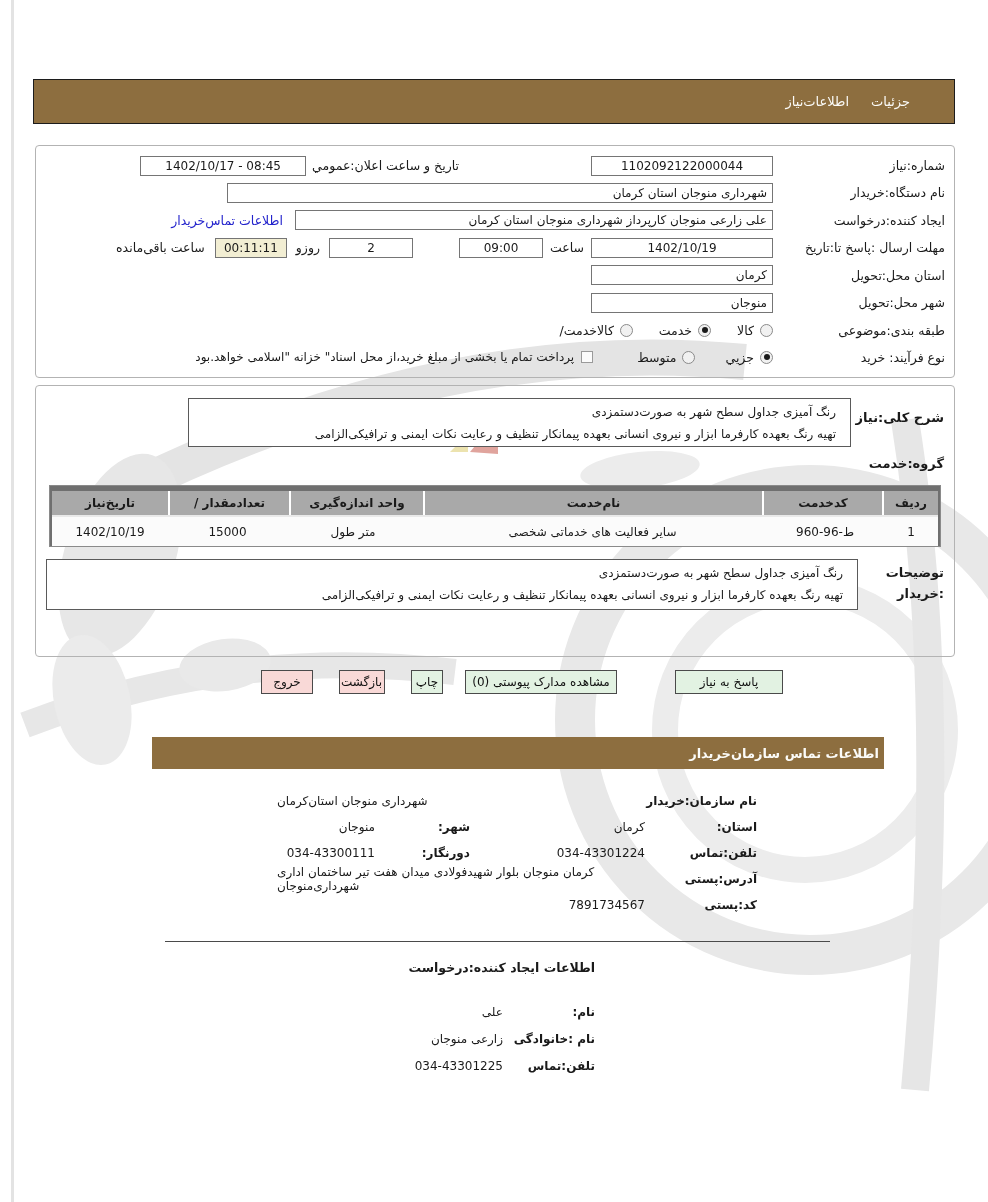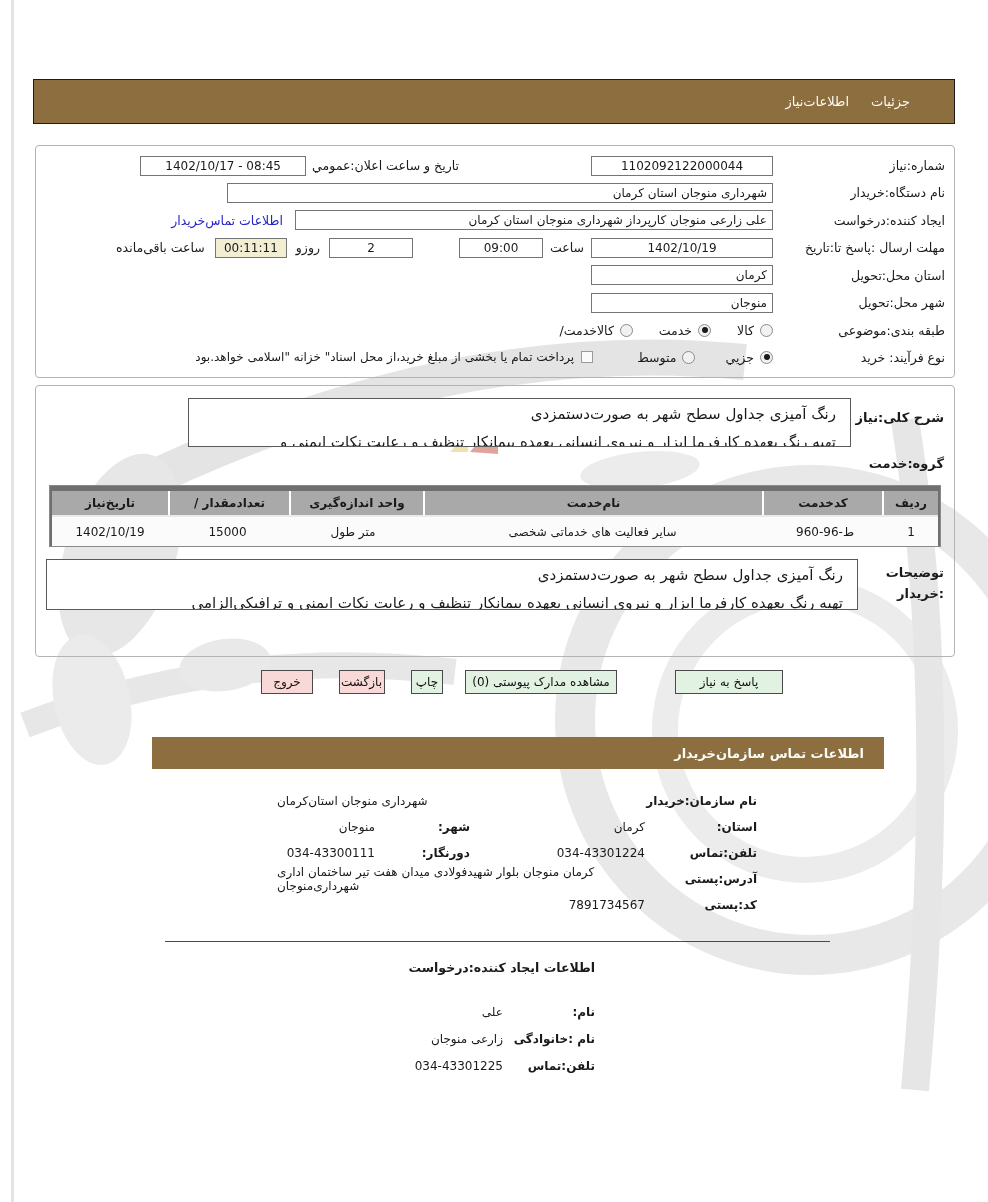--- a/index.html
+++ b/index.html
@@ -13,21 +13,21 @@
   #content { z-index:1; }
 
   .vline { position:absolute; left:11px; top:0; width:3px; height:100%; background:#e3e3e3; }
 
   
   .brownbar {
     position:absolute; background:#8d6e3f; color:#fbfbf8;
     display:flex; align-items:center; font-size:13px;
   }
   #topbar { left:33px; top:79px; width:922px; height:45px; border:1px solid #1c1c1c; padding-right:44px; gap:22px; }
-  #contactbar { left:152px; top:737px; width:732px; height:32px; padding-right:20px; font-weight:bold; }
+  #contactbar { left:152px; top:737px; width:732px; height:32px; padding-right:5px; font-weight:bold; }
 
   
   .panel { position:absolute; border:1px solid #b3b3b3; border-radius:4px; background:transparent; }
   #panel1 { left:35px; top:145px; width:920px; height:233px; padding:7px 9px; display:flex; flex-direction:column; justify-content:space-between; }
   #panel2 { left:35px; top:385px; width:920px; height:272px; padding:12px 10px 10px; }
 
   .frow { display:flex; align-items:center; height:25px; font-size:12.5px; }
   .flabel { width:172px; flex-shrink:0; }
   .ibox {
     border:1px solid #757575; background:#fff; height:20px; font-size:12px;
@@ -37,21 +37,21 @@
   .beige { background:#f2eed3; justify-content:center; }
   .center { justify-content:center; }
   a.link { color:#2323cc; text-decoration:none; font-size:12.5px; }
 
   .radio { width:13px; height:13px; border-radius:50%; border:1px solid #8a8a8a; background:#f1f1f1;
            display:inline-flex; align-items:center; justify-content:center; margin-left:6px; flex-shrink:0; }
   .radio.on::after { content:""; width:6px; height:6px; border-radius:50%; background:#1a1a1a; }
   .checkbox { width:12px; height:12px; border:1px solid #9a9a9a; background:#fbfbfb; margin-left:7px; flex-shrink:0; }
 
   .boldlabel { font-weight:bold; font-size:13px; }
-  .descbox { border:1px solid #5a5a5a; background:#fff; font-size:15px; line-height:1.85;
+  .descbox { border:1px solid #5a5a5a; background:#fff; font-size:12px; line-height:1.85;
              padding:2px 14px; text-align:right; overflow:hidden; }
 
   
   .tblframe { margin:14px 3px 0; border:1px solid #8a8a8a; background:#6f6f6f; padding:5px 2px 0; }
   .thead { display:flex; gap:2px; background:#fff; }
   .th { background:#a9a9a9; font-weight:bold; font-size:12px; height:24px;
         display:flex; align-items:center; justify-content:center; }
   .trow { display:flex; background:#fbfbfb; border-top:2px solid #e9e9e9; }
   .td { font-size:12px; height:29px; display:flex; align-items:center; justify-content:center; }
   .c-row{width:54px;} .c-code{width:118px;} .c-name{flex:1;} .c-unit{width:132px;} .c-qty{width:119px;} .c-date{width:116px;}

